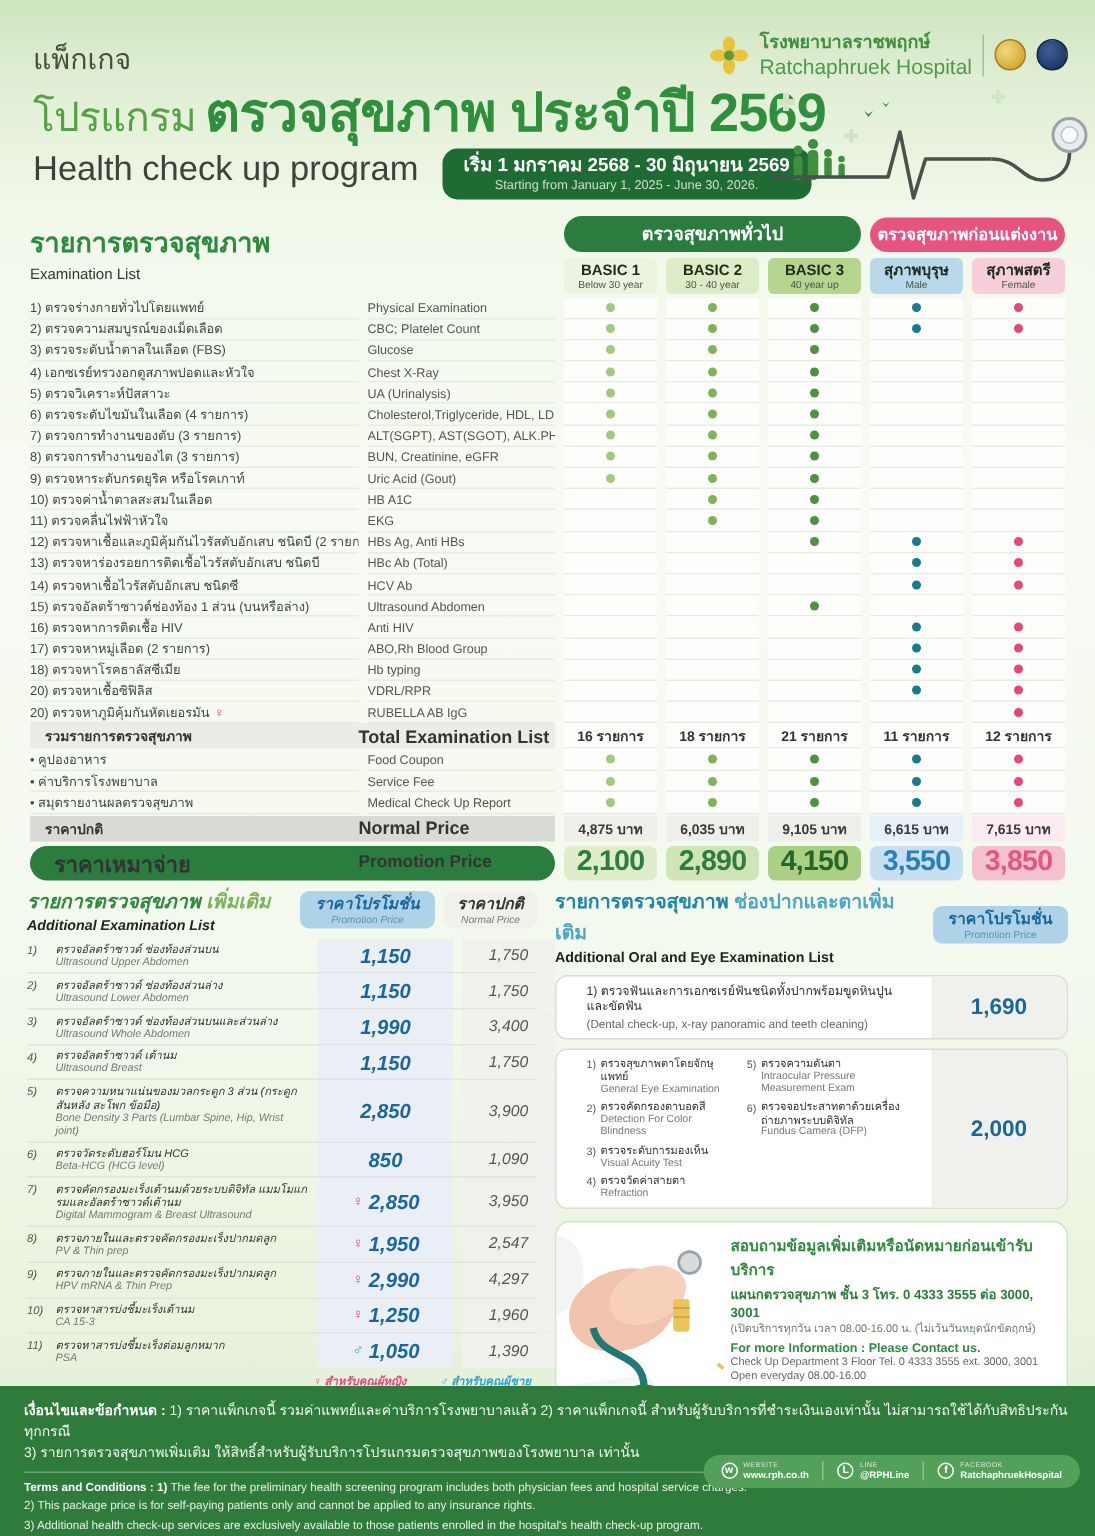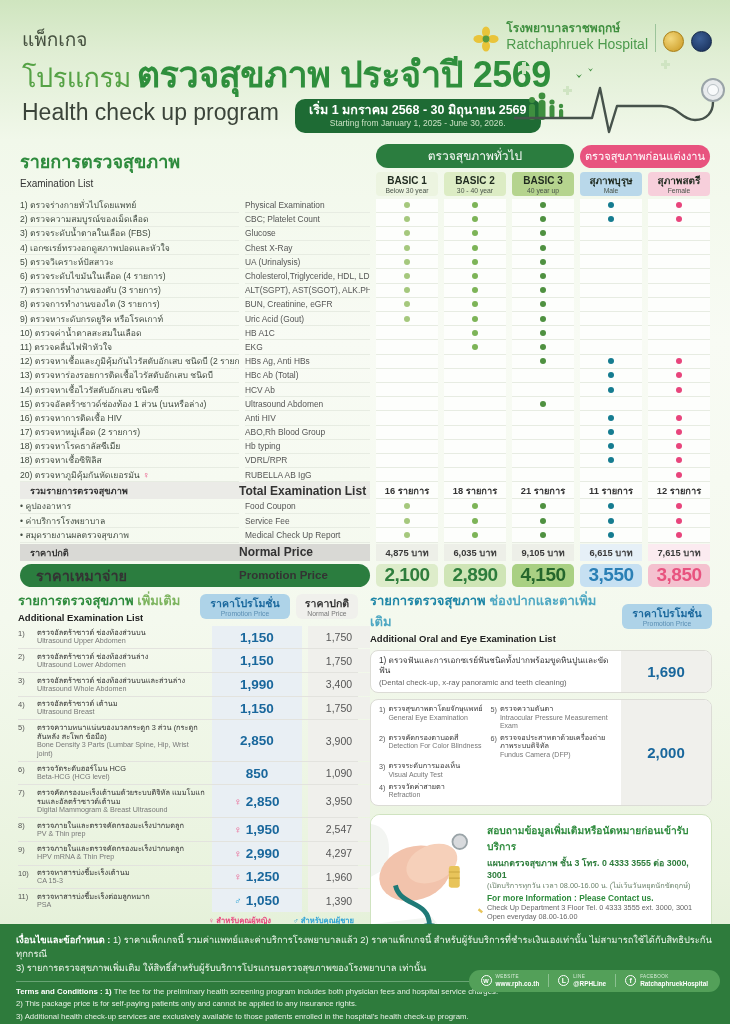--- a/index.html
+++ b/index.html
@@ -12,36 +12,36 @@
   
   .hdr { position: relative; height: 142px; padding: 24px 22px 0; }
   .hdr-package { font-size: 19px; color: #45503f; }
   .hdr-title { margin-top: 2px; font-size: 36px; font-weight: bold; color: #2f8f3c; letter-spacing: -0.5px; line-height: 1.05; }
   .hdr-title .prefix { font-size: 27px; font-weight: normal; color: #55a245; margin-right: 6px; }
   .hdr-subrow { display: flex; align-items: flex-start; gap: 16px; margin-top: 5px; }
   .hdr-sub { font-size: 23px; color: #3b443a; }
   .date-pill { background: #1e6b34; color: #fff; border-radius: 10px; padding: 4px 14px 5px; text-align: center; }
   .date-th { font-size: 12.5px; font-weight: bold; line-height: 1.25; }
   .date-en { font-size: 8.5px; color: #c9e0c3; }
-  .logo-box { position: absolute; top: 22px; right: 18px; display: flex; align-items: flex-end; gap: 7px; }
+  .logo-box { position: absolute; top: 22px; right: 18px; display: flex; align-items: center; gap: 7px; }
   .logo-text { text-align: left; }
   .logo-th { font-size: 12px; font-weight: bold; color: #3f8f3f; line-height: 1.15; }
   .logo-en { font-size: 14px; color: #4d9a4d; }
   .logo-sep { width: 1px; height: 28px; background: #9cc49a; }
   .badge { width: 21px; height: 21px; border-radius: 50%; }
   .badge-gold { background: radial-gradient(circle at 35% 35%, #f3d87c, #c9971f); border: 1px solid #a87d12; }
   .badge-navy { background: radial-gradient(circle at 40% 35%, #3c5f96, #162c55); border: 1px solid #122546; }
   .hdr-decor { position: absolute; right: 4px; top: 56px; }
   
   .mt { margin: 2px 20px 0; }
   .mt-head { display: grid; grid-template-columns: 350px repeat(5,62px); column-gap: 6px; row-gap: 4px; align-items: stretch; }
   .mt-title { grid-column: 1; grid-row: 1/3; padding-top: 3px; }
   .section-title-th { font-size: 18px; font-weight: bold; color: #2e8b3d; }
   .section-title-en { font-size: 10px; color: #333; margin-top: 2px; }
-  .pill { border-radius: 12px; color: #fff; font-weight: normal; text-align: center; padding: 2px 0 3px; font-size: 12px; align-self: center; }
+  .pill { border-radius: 12px; color: #fff; font-weight: bold; text-align: center; padding: 2px 0 3px; font-size: 12px; align-self: center; }
   .pill-general { grid-column: 2/5; background: #2b7d3f; }
   .pill-premarital { grid-column: 5/7; background: #e8537f; font-size: 11px; }
   .colhead { border-radius: 4px; text-align: center; padding: 3px 0 2px; }
   .colhead .n { display: block; font-weight: bold; font-size: 10px; color: #1f2a1f; line-height: 1.15; }
   .colhead .s { display: block; font-size: 6.8px; color: #4a554a; }
   .ch1 { background: #ecf4e0; } .ch2 { background: #dcecc4; } .ch3 { background: #b5d48e; }
   .ch4 { background: #b9d8ea; } .ch5 { background: #f7cfdb; }
   .ex-rows { margin-top: 3px; }
   .ex-row { display: grid; grid-template-columns: 219px 125px repeat(5,62px); column-gap: 6px; align-items: center; height: 14.2px; }
   .ex-th { font-size: 8.6px; color: #404a40; white-space: nowrap; overflow: hidden; height: 100%; display:flex; align-items:center; }
@@ -65,21 +65,21 @@
   .pp-row { height: 18px; margin-top: 3px; }
   .pp-label { background: #2b7d3f; border-radius: 15px; color: #fff; display: flex; align-items: center; padding-left: 16px; }
   .pp-label .l-th { width: 203px; font-size: 14.5px; font-weight: bold; }
   .pp-label .l-en { font-size: 11.5px; font-weight: bold; }
   .pp-val { border-radius: 5px; display: flex; align-items: center; justify-content: center; font-weight: bold; font-size: 19px; letter-spacing: -0.5px; }
   .pc1 { background: #ddecca; color: #2e7d3c; } .pc2 { background: #cfe5b6; color: #2e7d3c; }
   .pc3 { background: #a9d083; color: #24662c; } .pc4 { background: #c6e0f2; color: #2a7fb5; }
   .pc5 { background: #f4c1cf; color: #e8537f; }
   
   .bottom { display: flex; gap: 12px; margin: 8px 18px 0; }
-  .col-left { width: 340px; flex: none; }
+  .col-left { width: 340px; flex: none; font-style: italic; }
   .col-right { flex: 1; }
   .ad-top { display: grid; grid-template-columns: 1fr 90px 62px; column-gap: 6px; align-items: stretch; }
   .ad-title-th { font-size: 13px; font-weight: bold; color: #2e8b3d; }
   .ad-title-th .extra { color: #7cb45e; }
   .ad-title-en { font-size: 9.5px; font-weight: bold; color: #222; margin-top: 1px; }
   .head-pill { border-radius: 6px; text-align: center; padding: 3px 0 2px; align-self: center; }
   .head-pill .t { display: block; font-weight: bold; font-size: 10.5px; line-height: 1.2; }
   .head-pill .s { display: block; font-size: 6.8px; }
   .hp-promo { background: #aed3e8; } .hp-promo .t { color: #19679c; } .hp-promo .s { color: #5b8fb3; }
   .hp-normal { background: #f0f0ec; } .hp-normal .t { color: #333; } .hp-normal .s { color: #777; }
@@ -97,21 +97,21 @@
   .ad-legend { display: flex; justify-content: flex-end; gap: 22px; margin-top: 4px; padding-right: 4px; }
   .leg { text-align: center; line-height: 1.25; }
   .leg-f { color: #e8457c; } .leg-m { color: #2ea3d6; }
   .leg .l1 { font-size: 7.6px; font-weight: bold; }
   .leg .l2 { font-size: 7px; opacity: .8; }
   .oe-top { display: grid; grid-template-columns: 1fr 90px; column-gap: 6px; align-items: stretch; }
   .oe-title-th { font-size: 13px; font-weight: bold; color: #1e86a6; }
   .oe-title-th .extra { color: #4da7c2; }
   .oe-title-en { font-size: 9.5px; font-weight: bold; color: #222; margin-top: 1px; }
   .card { background: #fff; border: 1px solid #dcdcd6; border-radius: 8px; margin-top: 6px; display: flex; overflow: hidden; }
-  .card-body { flex: 1; padding: 5px 8px; border-radius: 16px; }
+  .card-body { flex: 1; padding: 5px 20px; border-radius: 16px; }
   .card-price { width: 90px; flex: none; background: #f0f0ec; display: flex; align-items: center; justify-content: center; font-weight: bold; color: #19679c; font-size: 15px; }
   .dental-th { font-size: 8.2px; color: #333; line-height: 1.3; }
   .dental-en { font-size: 7.8px; color: #666; margin-top: 1px; }
   .eye-items { display: grid; grid-template-rows: repeat(4,auto); grid-auto-flow: column; column-gap: 8px; row-gap: 3px; }
   .eye-item { display: flex; gap: 3px; }
   .eye-no { font-size: 7.2px; color: #555; flex: none; }
   .eye-th { font-size: 7.3px; color: #333; line-height: 1.2; }
   .eye-en { font-size: 7px; color: #777; line-height: 1.2; }
   .contact { background: #fff; border: 1px solid #cfe3c0; border-radius: 10px; margin-top: 8px; display: flex; overflow: hidden; }
   .contact-art { width: 112px; flex: none; }
@@ -482,21 +482,21 @@
           <div class="ex-cell bb"></div>
           <div class="ex-cell bb"></div>
           <div class="ex-cell bb">
             <span class="dot" style="background: rgb(21, 124, 144);"></span>
           </div>
           <div class="ex-cell bb">
             <span class="dot" style="background: rgb(232, 69, 124);"></span>
           </div>
         </div>
         <div class="ex-row">
-          <div class="ex-th bb">18) ตรวจหาเชื้อซิฟิลิส</div>
+          <div class="ex-th bb">20) ตรวจหาเชื้อซิฟิลิส</div>
           <div class="ex-en bb">VDRL/RPR</div>
           <div class="ex-cell bb"></div>
           <div class="ex-cell bb"></div>
           <div class="ex-cell bb"></div>
           <div class="ex-cell bb">
             <span class="dot" style="background: rgb(21, 124, 144);"></span>
           </div>
           <div class="ex-cell bb">
             <span class="dot" style="background: rgb(232, 69, 124);"></span>
           </div>

